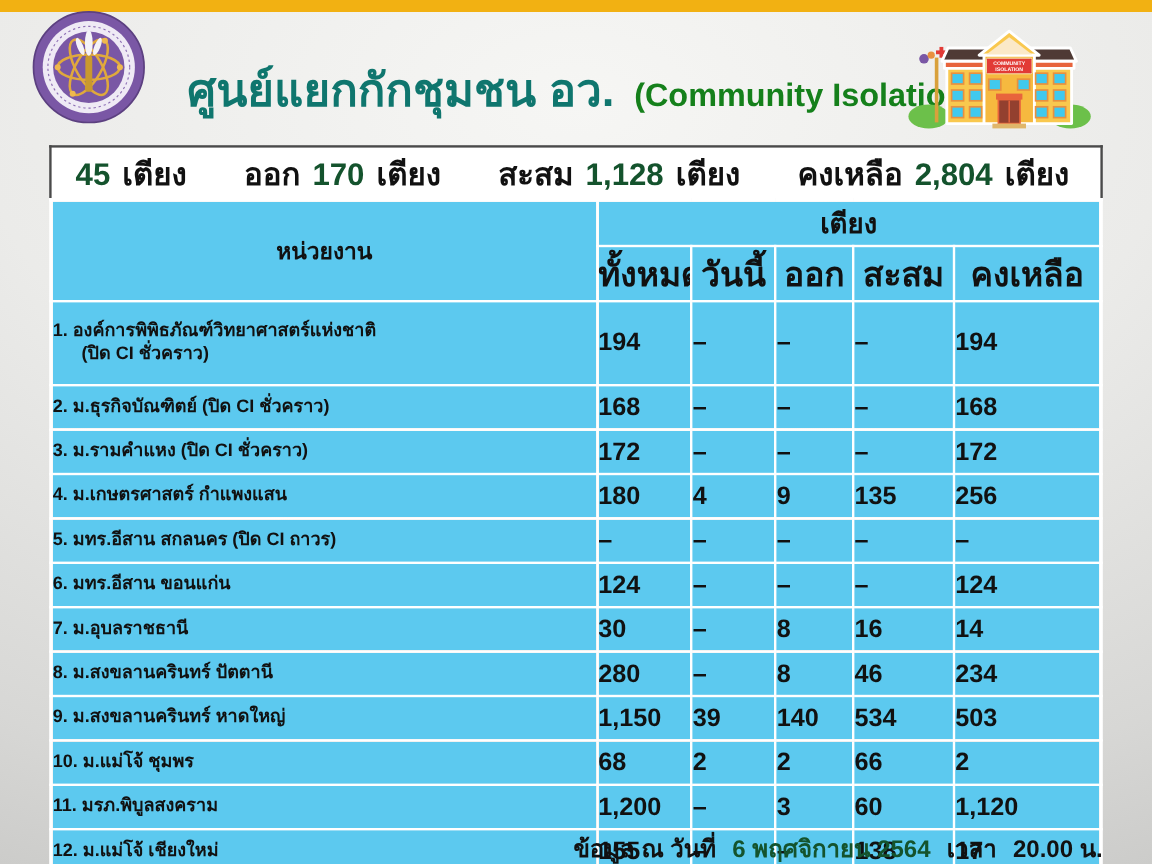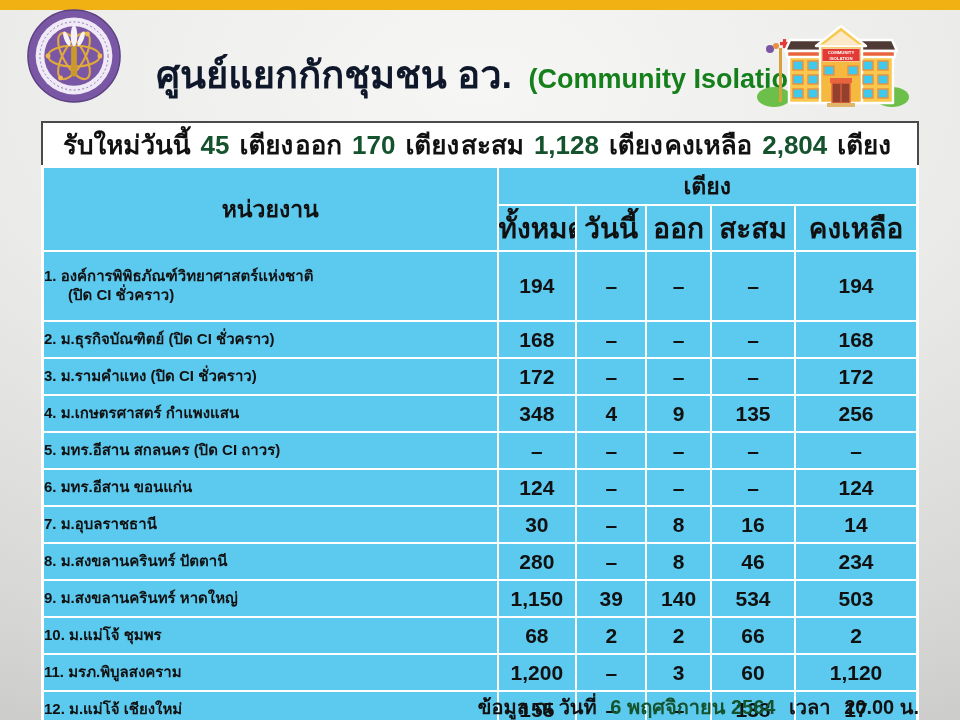--- a/index.html
+++ b/index.html
@@ -4,43 +4,43 @@
 <style>
   html,body{margin:0;padding:0;}
   body{
     width:960px;height:720px;position:relative;overflow:hidden;
     font-family:"Liberation Sans","DejaVu Sans",sans-serif;font-weight:700;
     background:radial-gradient(ellipse 130% 110% at 50% 12%, #f6f6f4 0%, #ebebe9 40%, #d7d7d5 75%, #c3c3c1 100%);
   }
   .topbar{position:absolute;left:0;top:0;width:960px;height:10px;background:#f2b112;}
   .logo{position:absolute;left:26px;top:8px;width:96px;height:96px;}
   .titlewrap{position:absolute;left:156px;top:44px;white-space:nowrap;}
-  .title-th{font-size:38px;color:#0f172a;letter-spacing:0px;}
+  .title-th{font-size:38px;color:#0f766e;letter-spacing:0px;}
   .title-en{font-size:27px;color:#15801b;margin-left:12px;}
   .building{position:absolute;left:752px;top:18px;width:160px;height:92px;}
   .summary{
     position:absolute;left:41px;top:121px;width:878px;height:44px;box-sizing:border-box;
     background:#ffffff;border:2px solid #4a4a4a;border-bottom:none;
     display:flex;align-items:center;justify-content:space-between;padding:0 26px 0 20px;
   }
   .sum-item{display:inline-flex;align-items:baseline;gap:10px;font-size:26px;color:#111;}
   .red{color:#14532d;}
   table.main{
     position:absolute;left:41px;top:165px;width:878px;border-collapse:collapse;
     table-layout:fixed;
   }
   table.main th, table.main td{
     background:#5cc9ef;border:2px solid #ffffff;color:#111;
     padding:0;overflow:hidden;
   }
   table.main{border:3px solid #fff;}
   th.group{height:34px;font-size:23px;}
   th.sub{height:40px;font-size:28px;}
-  th.unitcol{font-size:23px;}
-  td.num{text-align:center;font-size:21px;height:35px;}
+  th.unitcol{font-size:19px;}
+  td.num{text-align:left;font-size:21px;height:35px;}
   td.name{text-align:left;font-size:15px;padding-left:13px;line-height:1.25;}
   tr.tall td{height:68px;}
   td.name .line2{padding-left:24px;}
   .footer{
     position:absolute;left:41px;top:691px;width:878px;text-align:right;
     font-size:20px;color:#111;white-space:nowrap;
   }
   .footer span{margin-left:8px;}
 </style>
 </head>
@@ -116,21 +116,20 @@
       <rect x="96" y="48" width="10" height="9"></rect>
   </g>
   <rect x="78" y="60" width="22" height="5" fill="#e8643c"></rect>
   <rect x="80" y="65" width="18" height="20" fill="#93402f" stroke="#e8643c" stroke-width="1.4"></rect>
   <line x1="89" y1="66" x2="89" y2="84" stroke="#e8643c" stroke-width="1.2"></line>
   <rect x="75" y="85" width="28" height="4" fill="#e0b66a"></rect>
 </svg>
 
 <div class="summary">
   <span class="sum-item">
-    <span>รับใหม่วันนี้</span>
     <span class="red">45</span>
     <span>เตียง</span>
   </span>
   <span class="sum-item">
     <span>ออก</span>
     <span class="red">170</span>
     <span>เตียง</span>
   </span>
   <span class="sum-item">
     <span>สะสม</span>
@@ -187,21 +186,21 @@
   <tr>
     <td class="name">3. ม.รามคำแหง  (ปิด CI ชั่วคราว)</td>
     <td class="num">172</td>
     <td class="num">–</td>
     <td class="num">–</td>
     <td class="num">–</td>
     <td class="num">172</td>
   </tr>
   <tr>
     <td class="name">4. ม.เกษตรศาสตร์ กำแพงแสน</td>
-    <td class="num">348</td>
+    <td class="num">180</td>
     <td class="num">4</td>
     <td class="num">9</td>
     <td class="num">135</td>
     <td class="num">256</td>
   </tr>
   <tr>
     <td class="name">5. มทร.อีสาน สกลนคร (ปิด CI ถาวร)</td>
     <td class="num">–</td>
     <td class="num">–</td>
     <td class="num">–</td>

